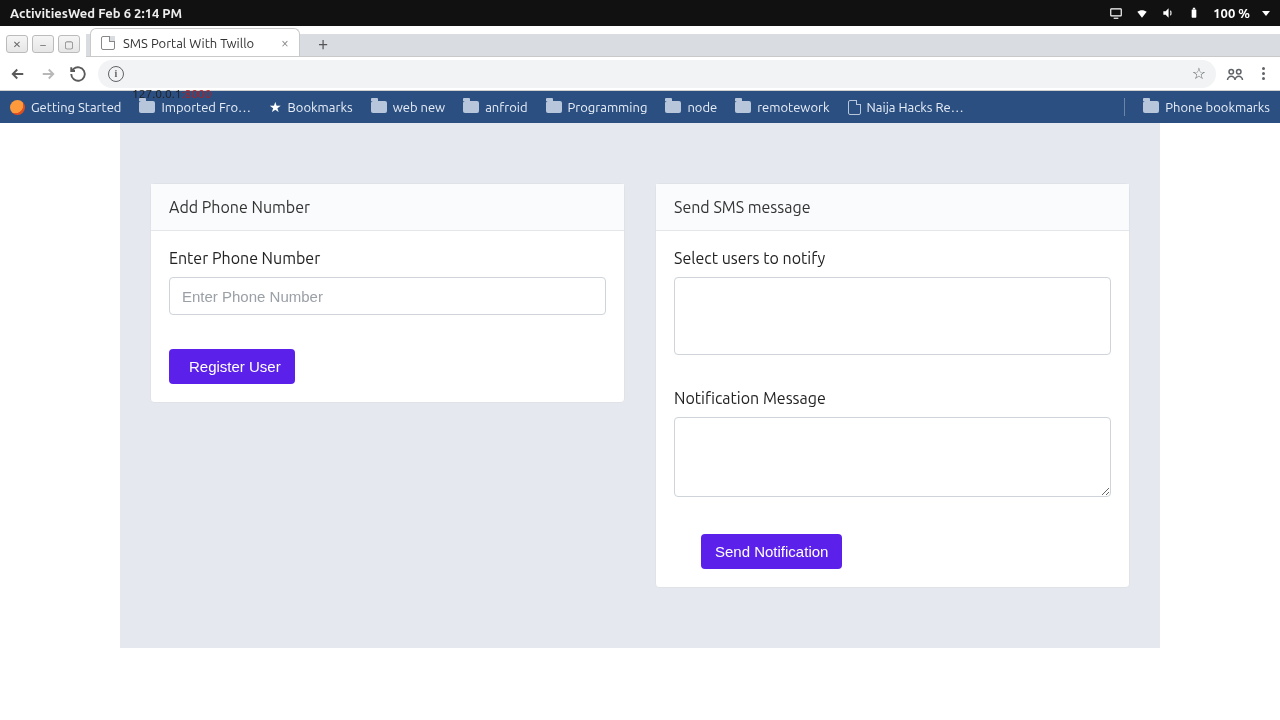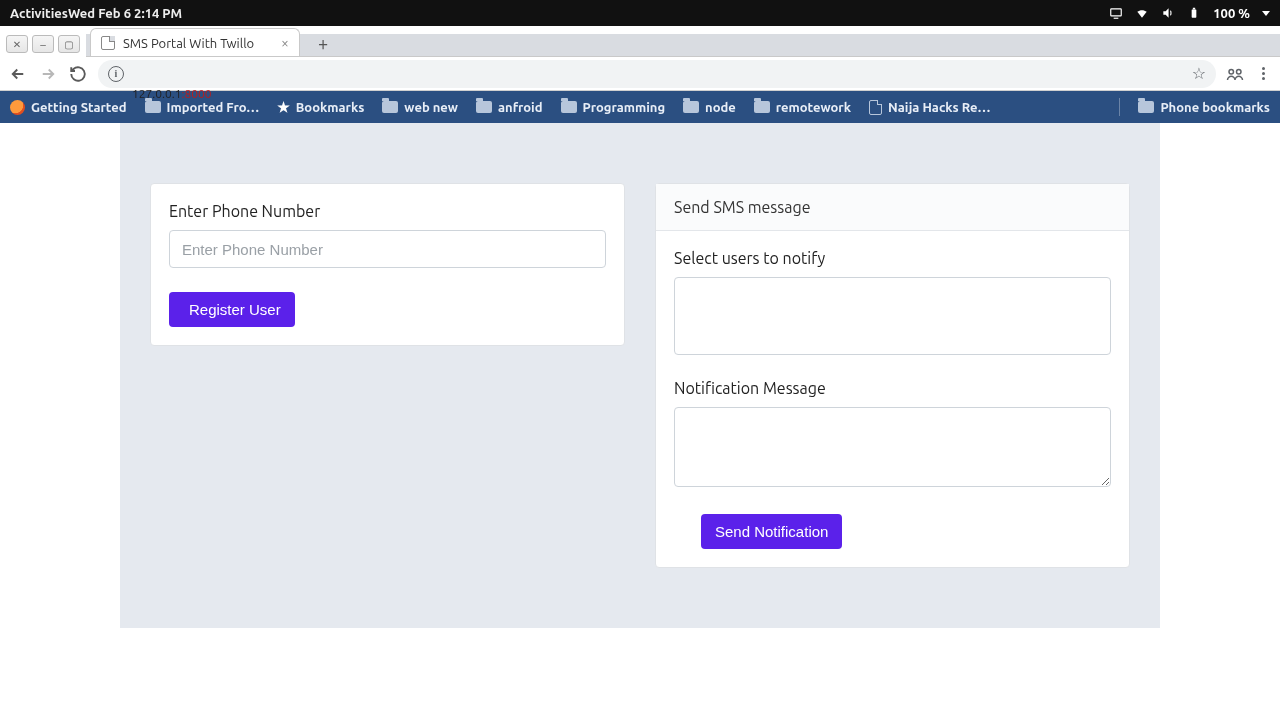--- a/index.html
+++ b/index.html
@@ -34,21 +34,21 @@
   .omnibox { flex:1; height:28px; background:#f1f3f4; border-radius:14px; display:flex; align-items:center; padding:0 10px; gap:8px; }
   .omnibox .info { width:16px; height:16px; border:1.5px solid #5f6368; border-radius:50%; display:flex; align-items:center; justify-content:center; font-size:10px; color:#5f6368; font-weight:700; font-family:serif; }
   .omnibox .url { flex:1; font-size:12px; color:#202124; display:flex; align-items:center;margin-top:40px; }
   .omnibox .url .dim { color:#b91c1c; }
   .omnibox .star { color:#5f6368; cursor:pointer; font-size:16px; }
   .ext-icon { width:18px; height:18px; color:#5f6368; cursor:pointer; display:flex; align-items:center; justify-content:center; }
   .kebab { display:flex; flex-direction:column; gap:2px; align-items:center; justify-content:center; width:18px; height:18px; cursor:pointer; }
   .kebab span { width:3px; height:3px; background:#5f6368; border-radius:50%; }
 
   
-  .bmbar { height:32px; background:#2b4f81; display:flex; align-items:center; padding:0 10px; gap:18px; color:#e8eef7; font-size:13px;font-weight:bold; }
+  .bmbar { height:32px; background:#2b4f81; display:flex; align-items:center; padding:0 10px; gap:18px; color:#e8eef7; font-size:13px; }
   .bm { display:flex; align-items:center; gap:6px; cursor:pointer; white-space:nowrap; }
   .bm .folder { width:16px; height:12px; background:#b7c6db; border-radius:2px; position:relative; }
   .bm .folder::before { content:""; position:absolute; top:-3px; left:0; width:7px; height:3px; background:#b7c6db; border-radius:1px 1px 0 0; }
   .bm .star { color:#fff; font-size:14px; }
   .bm .page { width:13px; height:15px; border:1.3px solid #b7c6db; border-radius:2px; position:relative; }
   .bm .page::after { content:""; position:absolute; right:-1px; top:-1px; width:4px; height:4px; background:#2b4f81; border-left:1.3px solid #b7c6db; border-bottom:1.3px solid #b7c6db; }
   .bm .ff { width:15px; height:15px; border-radius:50%; background:radial-gradient(circle at 35% 35%, #ff9a3c 0 55%, #e04e1f 60% 100%); }
   .bmbar .spacer { flex:1; }
   .bmbar .divider { width:1px; height:18px; background:rgba(255,255,255,.3); }
 
@@ -59,21 +59,21 @@
   .col { flex:1; }
   .card { background:#fff; border:1px solid #dfe2e6; border-radius:4px; }
   .card-header { padding:14px 18px; border-bottom:1px solid #e3e6ea; font-size:16px; color:#333; background:#fafbfc; }
   .card-body { padding:18px; }
   .form-label { font-size:16px; color:#222; margin-bottom:10px; display:block; }
   .form-control { width:100%; height:38px; border:1px solid #ced4da; border-radius:4px; padding:6px 12px; font-size:15px; color:#495057; }
   .form-control::placeholder { color:#9aa0a6; }
   select.form-control.multi { height:78px; padding:4px; overflow-y:scroll; }
   textarea.form-control { height:80px; resize:both; padding:8px 12px; }
   .btn { display:inline-block; margin-top:16px; background:#5b21ea; color:#fff; border:none; border-radius:4px; padding:9px 14px; font-size:15px; cursor:pointer; }
-  .group { margin-bottom:24px; }
+  .group { margin-bottom:34px; }
 </style>
 </head>
 <body>
 
 <div class="topbar">
   <div class="left">Activities</div>
   <div class="center">Wed Feb 6   2:14 PM</div>
   <div class="right">
     <svg class="tray-icon" viewBox="0 0 24 24" fill="none" stroke="#fff" stroke-width="2">
         <rect x="3" y="5" width="18" height="12" rx="1"></rect>
@@ -196,20 +196,21 @@
     <span>Phone bookmarks</span>
   </div>
 </div>
 
 <div class="viewport">
   <div class="page-wrap">
     <div class="row">
 
       <div class="col">
         <div class="card">
+          <div class="card-header">Add Phone Number</div>
           <div class="card-body">
             <div class="group">
               <label class="form-label">Enter Phone Number</label>
               <input class="form-control" type="text" placeholder="Enter Phone Number" style="">
             </div>
             <button class="btn" style="margin-top:0;padding-left:20px;">Register User</button>
           </div>
         </div>
       </div>
 

